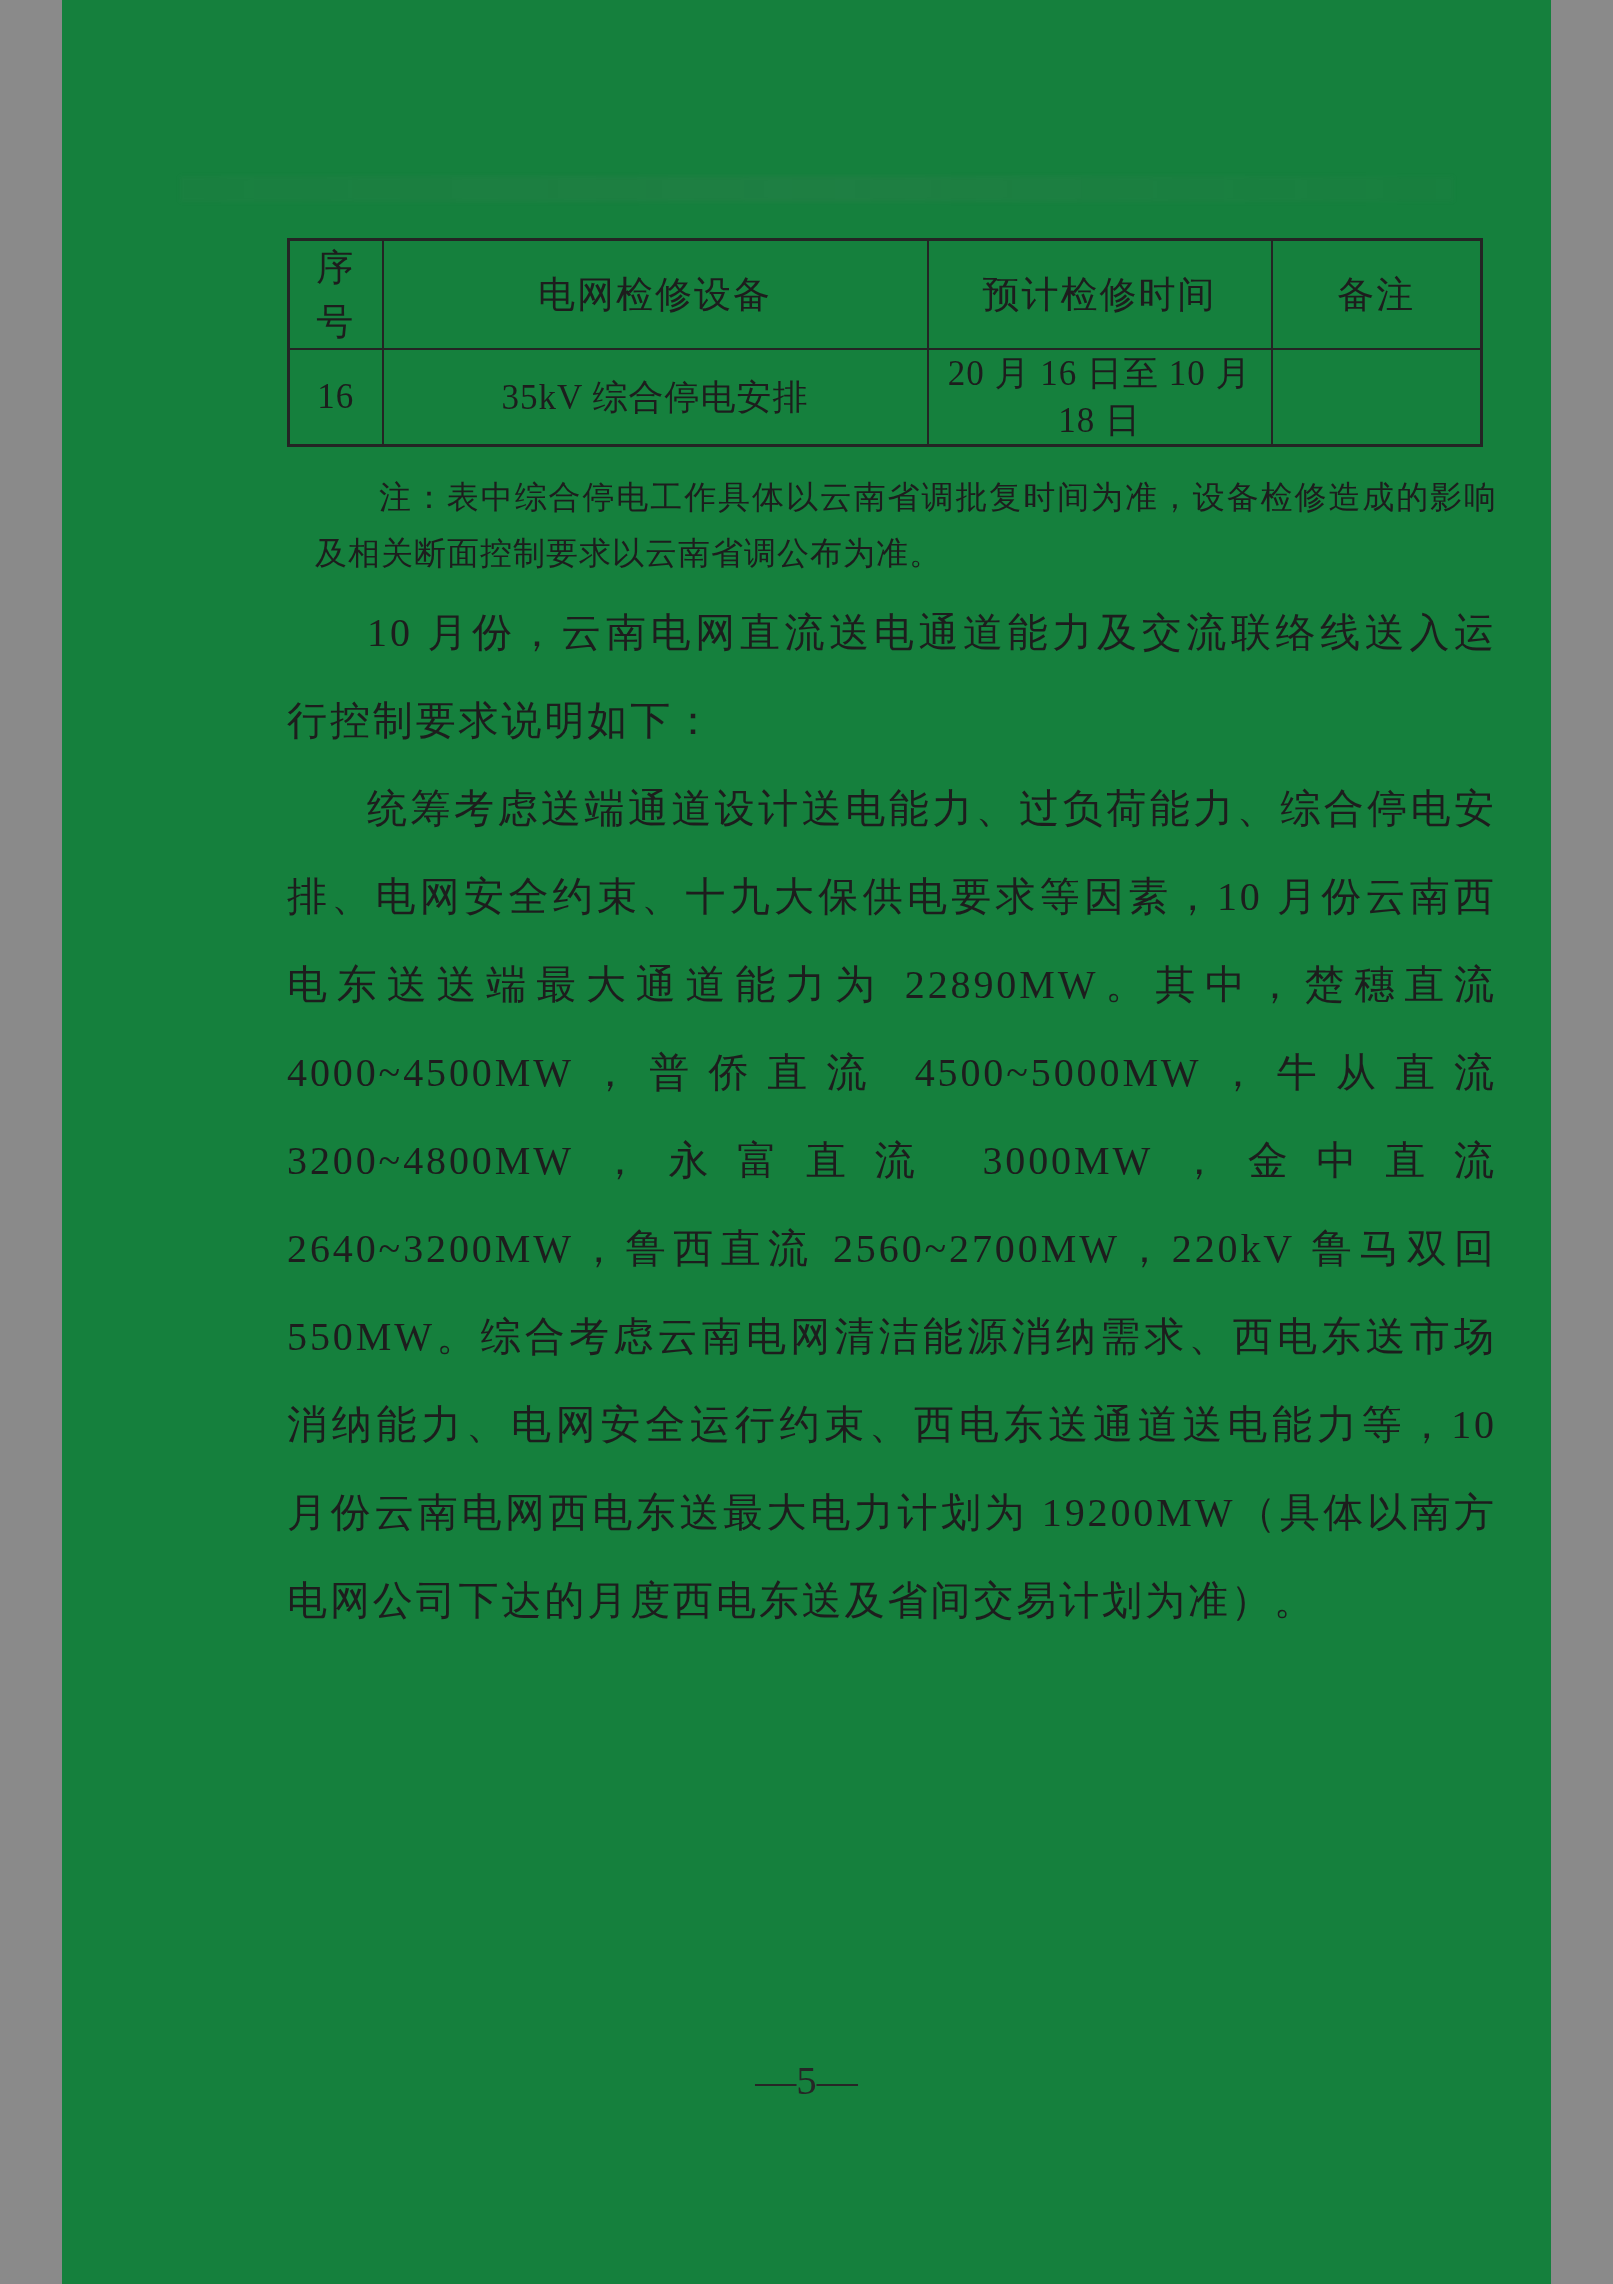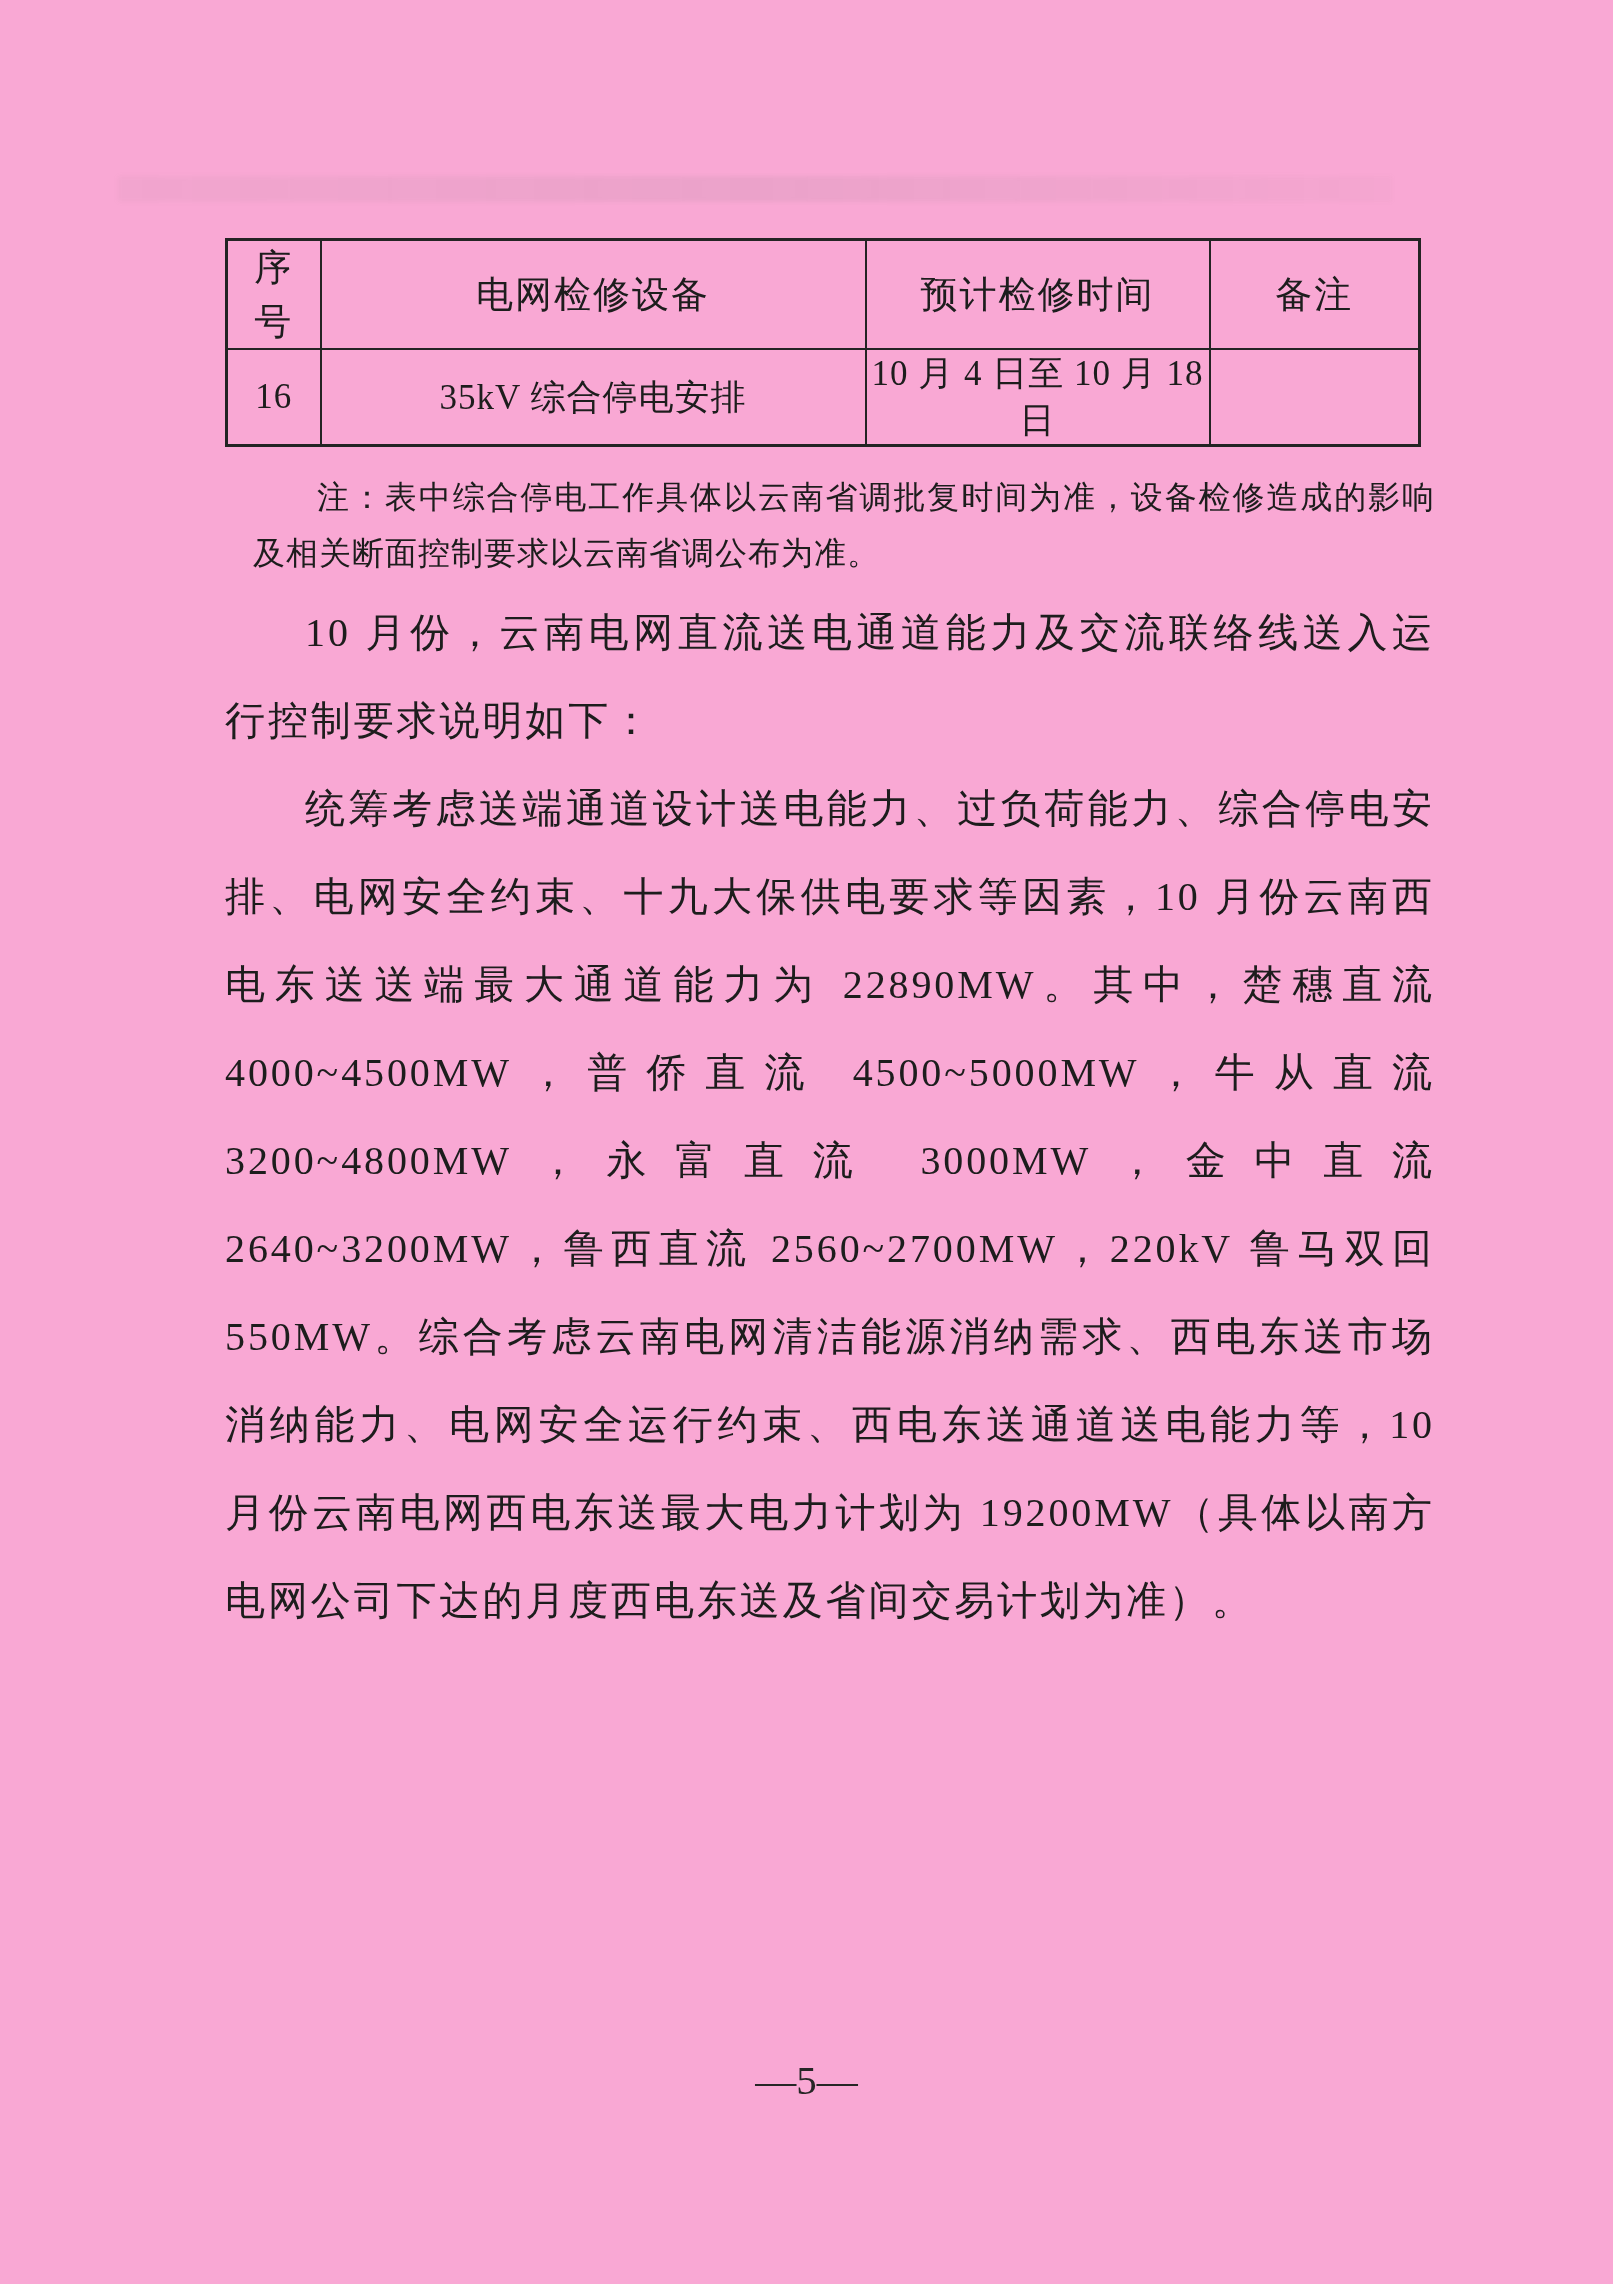--- a/index.html
+++ b/index.html
@@ -1,22 +1,22 @@
 <!DOCTYPE html>
 <html><head>
 <meta charset="utf-8">
 <style>
   * { margin: 0; padding: 0; box-sizing: border-box; }
   html, body { background: #8a8a8a; }
   .page {
     position: relative;
-    width: 1613px;
+    width: 1489px;
     height: 2285px;
     margin: 0 auto;
-    background: #f9a8d4;
+    background: #15803d;
     color: #1d1d1d;
     font-family: "Liberation Serif", "DejaVu Serif", serif;
     overflow: hidden;
   }
   
   .scan-noise {
     position: absolute;
     top: 176px; left: 118px;
     width: 1274px; height: 25.5px;
     background: linear-gradient(90deg, rgba(120,120,120,0.05), rgba(120,120,120,0.10), rgba(120,120,120,0.03));
@@ -121,21 +121,21 @@
           </th>
           <th>电网检修设备</th>
           <th>预计检修时间</th>
           <th>备注</th>
         </tr>
       </thead>
       <tbody>
         <tr>
           <td>16</td>
           <td>35kV 综合停电安排</td>
-          <td>10 月 4 日至 10 月 18 日</td>
+          <td>20 月 16 日至 10 月 18 日</td>
           <td></td>
         </tr>
       </tbody>
     </table>
 
     <div class="note">注：表中综合停电工作具体以云南省调批复时间为准，设备检修造成的影响及相关断面控制要求以云南省调公布为准。</div>
 
 
     <div class="body-text">
       <p>10 月份，云南电网直流送电通道能力及交流联络线送入运行控制要求说明如下：</p>

